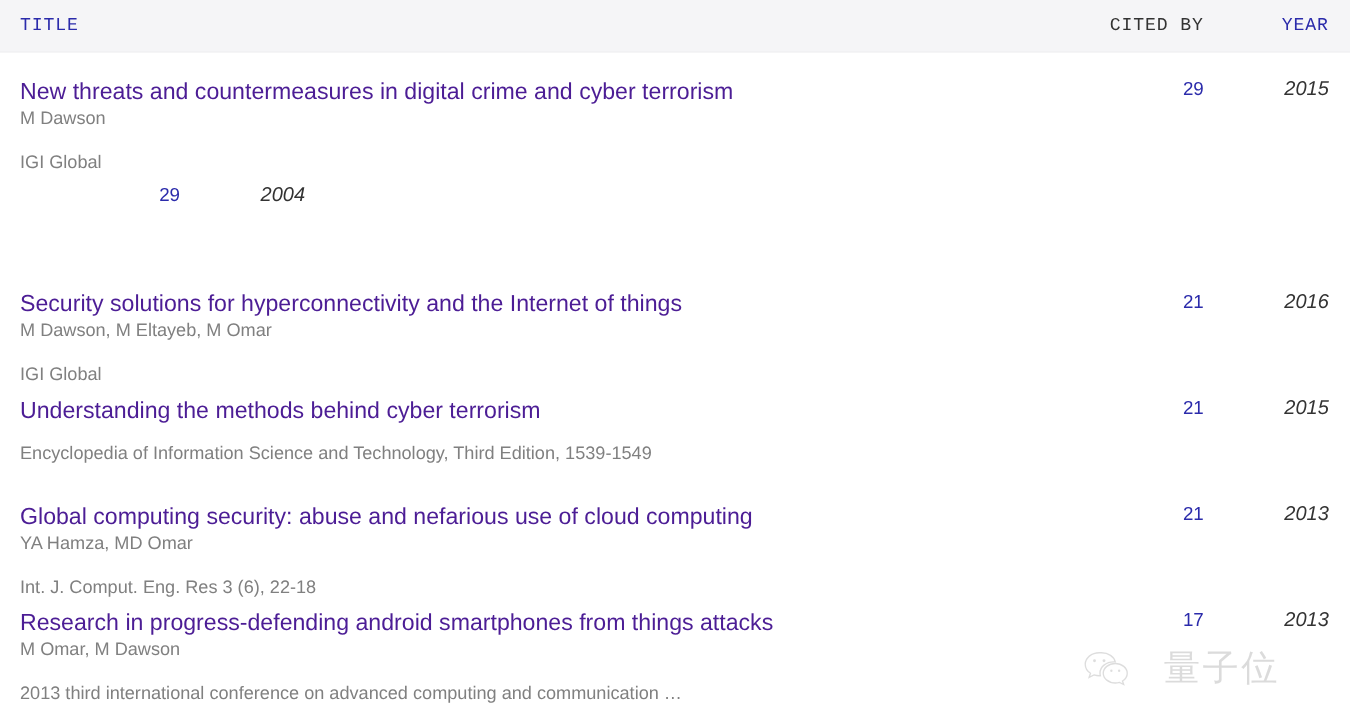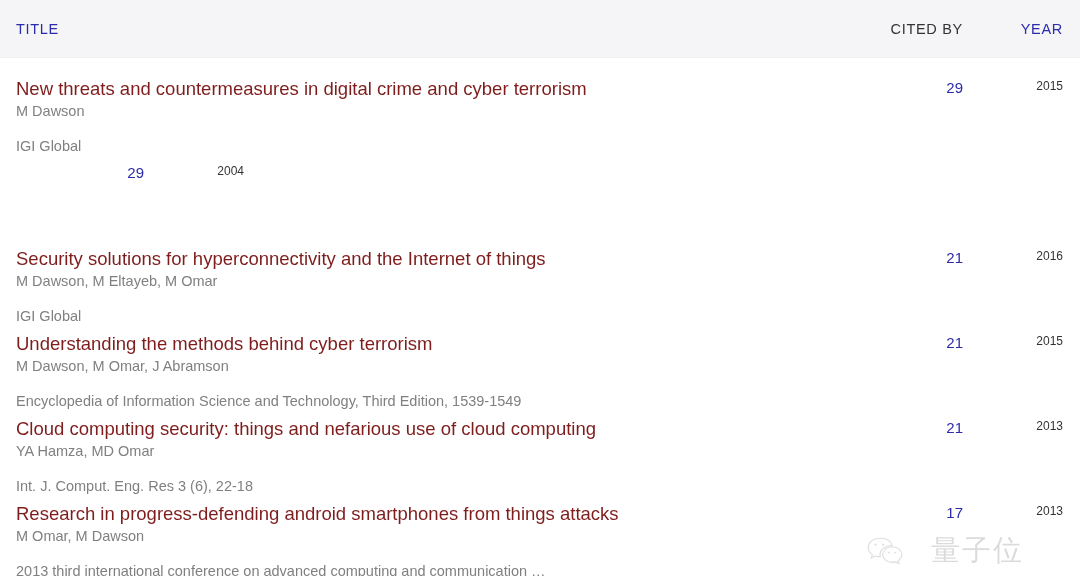--- a/index.html
+++ b/index.html
@@ -17,27 +17,28 @@
     -webkit-font-smoothing: antialiased;
   }
 
   #scholar-table {
     width: 1080px;
     position: relative;
   }
 
   
   .table-header {
-    height: 58px;
+    height: 42px;
     background: #f5f5f7;
     border-bottom: 1px solid #f0f0f2;
     display: flex;
     align-items: center;
     box-sizing: border-box;
     padding: 0 17px 0 16px;
+    font-family: Liberation Mono, monospace;
   }
   .th {
     font-size: 14.5px;
     letter-spacing: 0.7px;
     font-weight: 400;
     white-space: nowrap;
   }
   .th-title {
     color: #2b2bab;
     flex: 1 1 auto;
@@ -68,21 +69,21 @@
     box-sizing: border-box;
     height: 85px;
   }
   .pub-main {
     flex: 1 1 auto;
     min-width: 0;
     padding-top: 7px;
   }
   .pub-title {
     display: block;
-    color: #7f1d1d;
+    color: #4c1d95;
     font-size: 18.5px;
     line-height: 23px;
     text-decoration: none;
     white-space: nowrap;
     font-weight: 400;
   }
   .pub-authors {
     color: #808080;
     font-size: 14.5px;
     line-height: 21px;
@@ -108,22 +109,23 @@
     color: #2b2bab;
     font-size: 15px;
     text-decoration: none;
   }
   .pub-year {
     width: 78px;
     flex: 0 0 78px;
     text-align: right;
     padding-top: 9px;
     color: #333333;
-    font-size: 12px;
-    box-sizing: border-box;
+    font-size: 16px;
+    box-sizing: border-box;
+    font-style: italic;
   }
 
   
   .watermark {
     position: absolute;
     right: 56px;
     bottom: 14px;
     display: flex;
     align-items: center;
     gap: 7px;
@@ -186,32 +188,31 @@
       </div>
       <div class="pub-cited">
         <a href="#">21</a>
       </div>
       <div class="pub-year">2016</div>
     </div>
 
     <div class="pub-row">
       <div class="pub-main">
         <a class="pub-title" href="#">Understanding the methods behind cyber terrorism</a>
-        <div class="pub-authors">M Dawson, M Omar, J Abramson</div>
         <div class="pub-venue">Encyclopedia of Information Science and Technology, Third Edition, 1539-1549</div>
       </div>
       <div class="pub-cited">
         <a href="#">21</a>
       </div>
       <div class="pub-year">2015</div>
     </div>
 
     <div class="pub-row">
       <div class="pub-main">
-        <a class="pub-title" href="#">Cloud computing security: things and nefarious use of cloud computing</a>
+        <a class="pub-title" href="#">Global computing security: abuse and nefarious use of cloud computing</a>
         <div class="pub-authors">YA Hamza, MD Omar</div>
         <div class="pub-venue">Int. J. Comput. Eng. Res 3 (6), 22-18</div>
       </div>
       <div class="pub-cited">
         <a href="#">21</a>
       </div>
       <div class="pub-year">2013</div>
     </div>
 
     <div class="pub-row">

